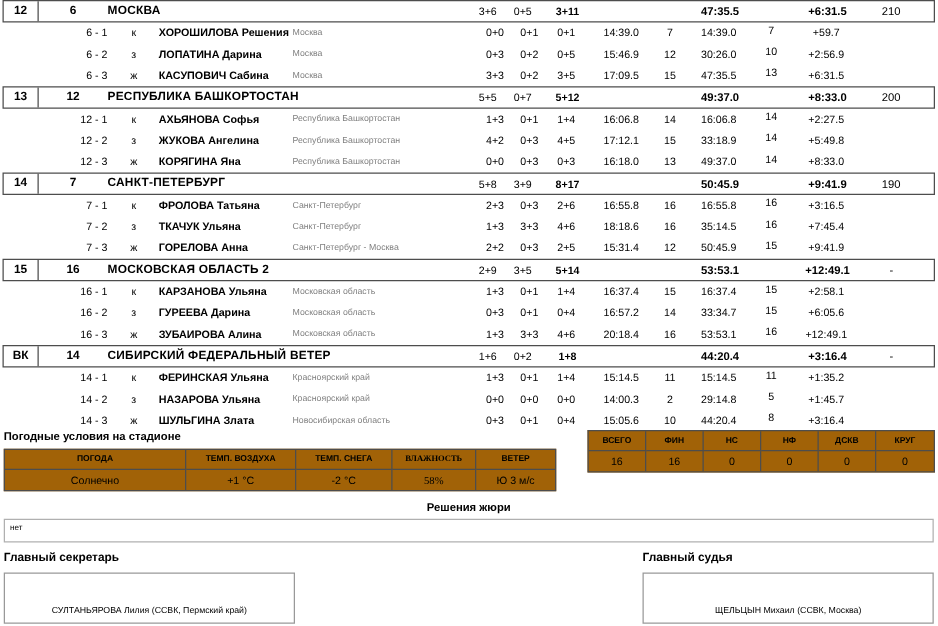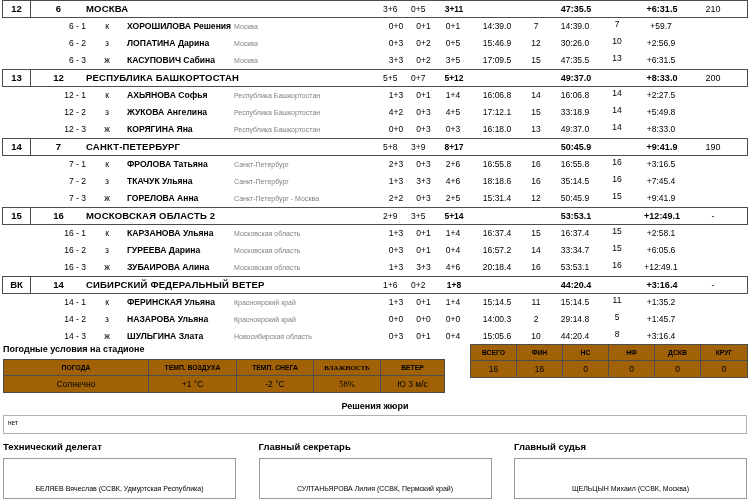--- a/index.html
+++ b/index.html
@@ -503,26 +503,20 @@
 </div>
 
 <div class="jury">
   <div class="section-title">Решения жюри</div>
   <div class="jury-box">
     <span>нет</span>
   </div>
 </div>
 
 <div class="officials">
-  <div class="official-block">
-    <div class="official-role">Технический делегат</div>
-    <div class="official-box">
-      <span>БЕЛЯЕВ Вячеслав (ССВК, Удмуртская Республика)</span>
-    </div>
-  </div>
 
   <div class="official-block">
     <div class="official-role">Главный секретарь</div>
     <div class="official-box">
       <span>СУЛТАНЬЯРОВА Лилия (ССВК, Пермский край)</span>
     </div>
   </div>
 
   <div class="official-block">
     <div class="official-role">Главный судья</div>

